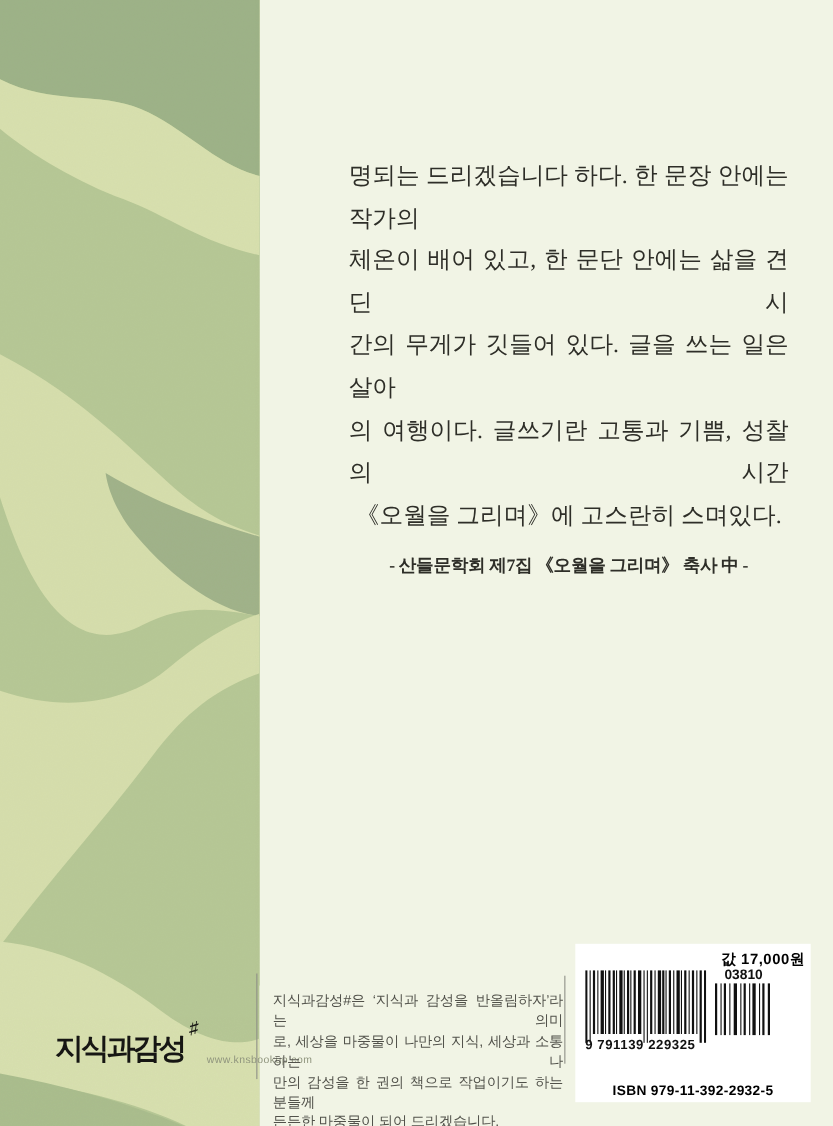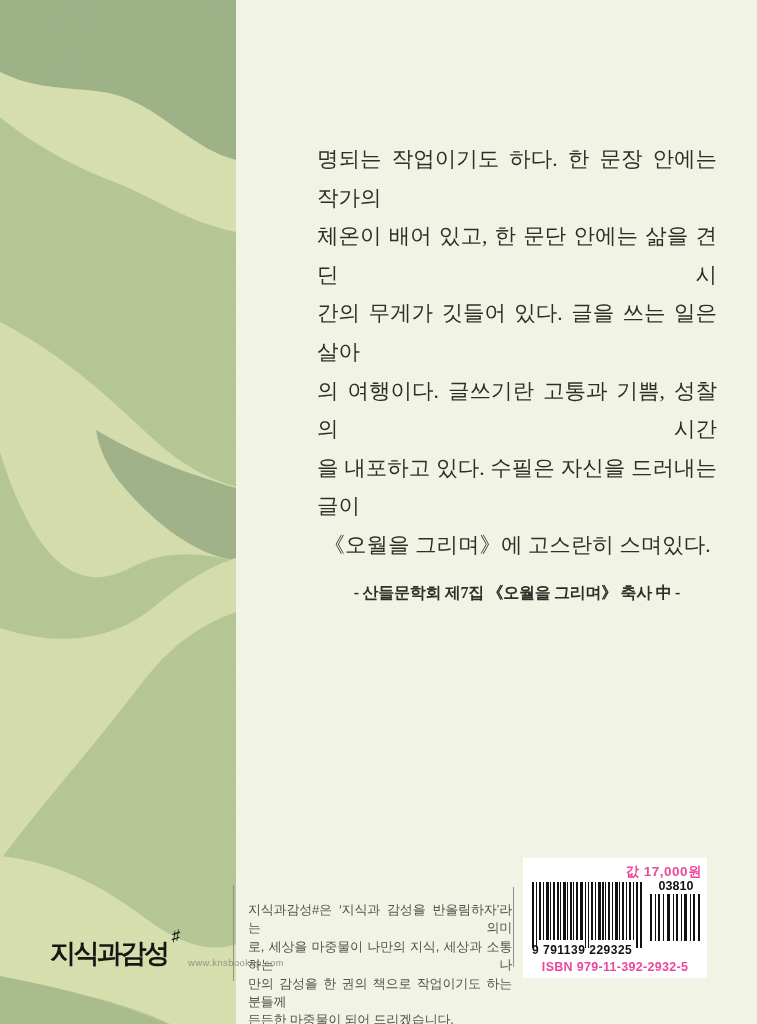--- a/index.html
+++ b/index.html
@@ -64,22 +64,22 @@
   .blurb{
     position:absolute;left:248px;top:901px;width:264px;
     font-size:13px;line-height:18.4px;color:#51514a;
     letter-spacing:-.2px;
   }
   .bline{text-align:justify;text-align-last:justify;}
   .bline.blast{text-align:left;text-align-last:auto;}
 
   
   .barcode-panel{
-    position:absolute;left:523px;top:858px;width:184px;height:120px;
-    background:#ffffff;color:#ec4899;
+    position:absolute;left:523px;top:858px;width:184px;height:144px;
+    background:#ffffff;color:#000000;padding-left:30px;
   }
   .price{
     position:absolute;top:5px;right:5px;
     font-size:13.5px;font-weight:600;letter-spacing:.5px;
   }
   .main-barcode{position:absolute;left:9px;top:24px;}
   .addon-barcode{position:absolute;left:126px;top:21px;}
   .isbn{
     position:absolute;left:0;bottom:4px;width:100%;
     text-align:center;font-size:12.5px;font-weight:600;letter-spacing:.3px;
@@ -119,25 +119,24 @@
       <rect x="0" y="0" width="236" height="1024" filter="url(#grain)" fill="none" opacity="0.8"></rect>
     </svg>
 
     <div class="logo-row">
       <span class="logo"><span>지식과감성</span><span class="logo-mark">♯</span></span>
       <span class="website">www.knsbookup.com</span>
     </div>
   </div>
 
   <div class="quote-block">
-    <div class="qline">명되는 작업이기도 하다. 한 문장 안에는 작가의</div>
+    <div class="qline">명되는 드리겠습니다 하다. 한 문장 안에는 작가의</div>
     <div class="qline">체온이 배어 있고, 한 문단 안에는 삶을 견딘 시</div>
     <div class="qline">간의 무게가 깃들어 있다. 글을 쓰는 일은 살아</div>
     <div class="qline">의 여행이다. 글쓰기란 고통과 기쁨, 성찰의 시간</div>
-    <div class="qline">을 내포하고 있다. 수필은 자신을 드러내는 글이</div>
     <div class="qline qlast">《오월을 그리며》에 고스란히 스며있다.</div>
     <div class="attribution">- 산들문학회 제7집 《오월을 그리며》 축사 中 -</div>
   </div>
 
   <div class="divider left"></div>
 
   <div class="blurb">
     <div class="bline">지식과감성#은 ‘지식과 감성을 반올림하자’라는 의미</div>
     <div class="bline">로, 세상을 마중물이 나만의 지식, 세상과 소통하는 나</div>
     <div class="bline">만의 감성을 한 권의 책으로 작업이기도 하는 분들께</div>

